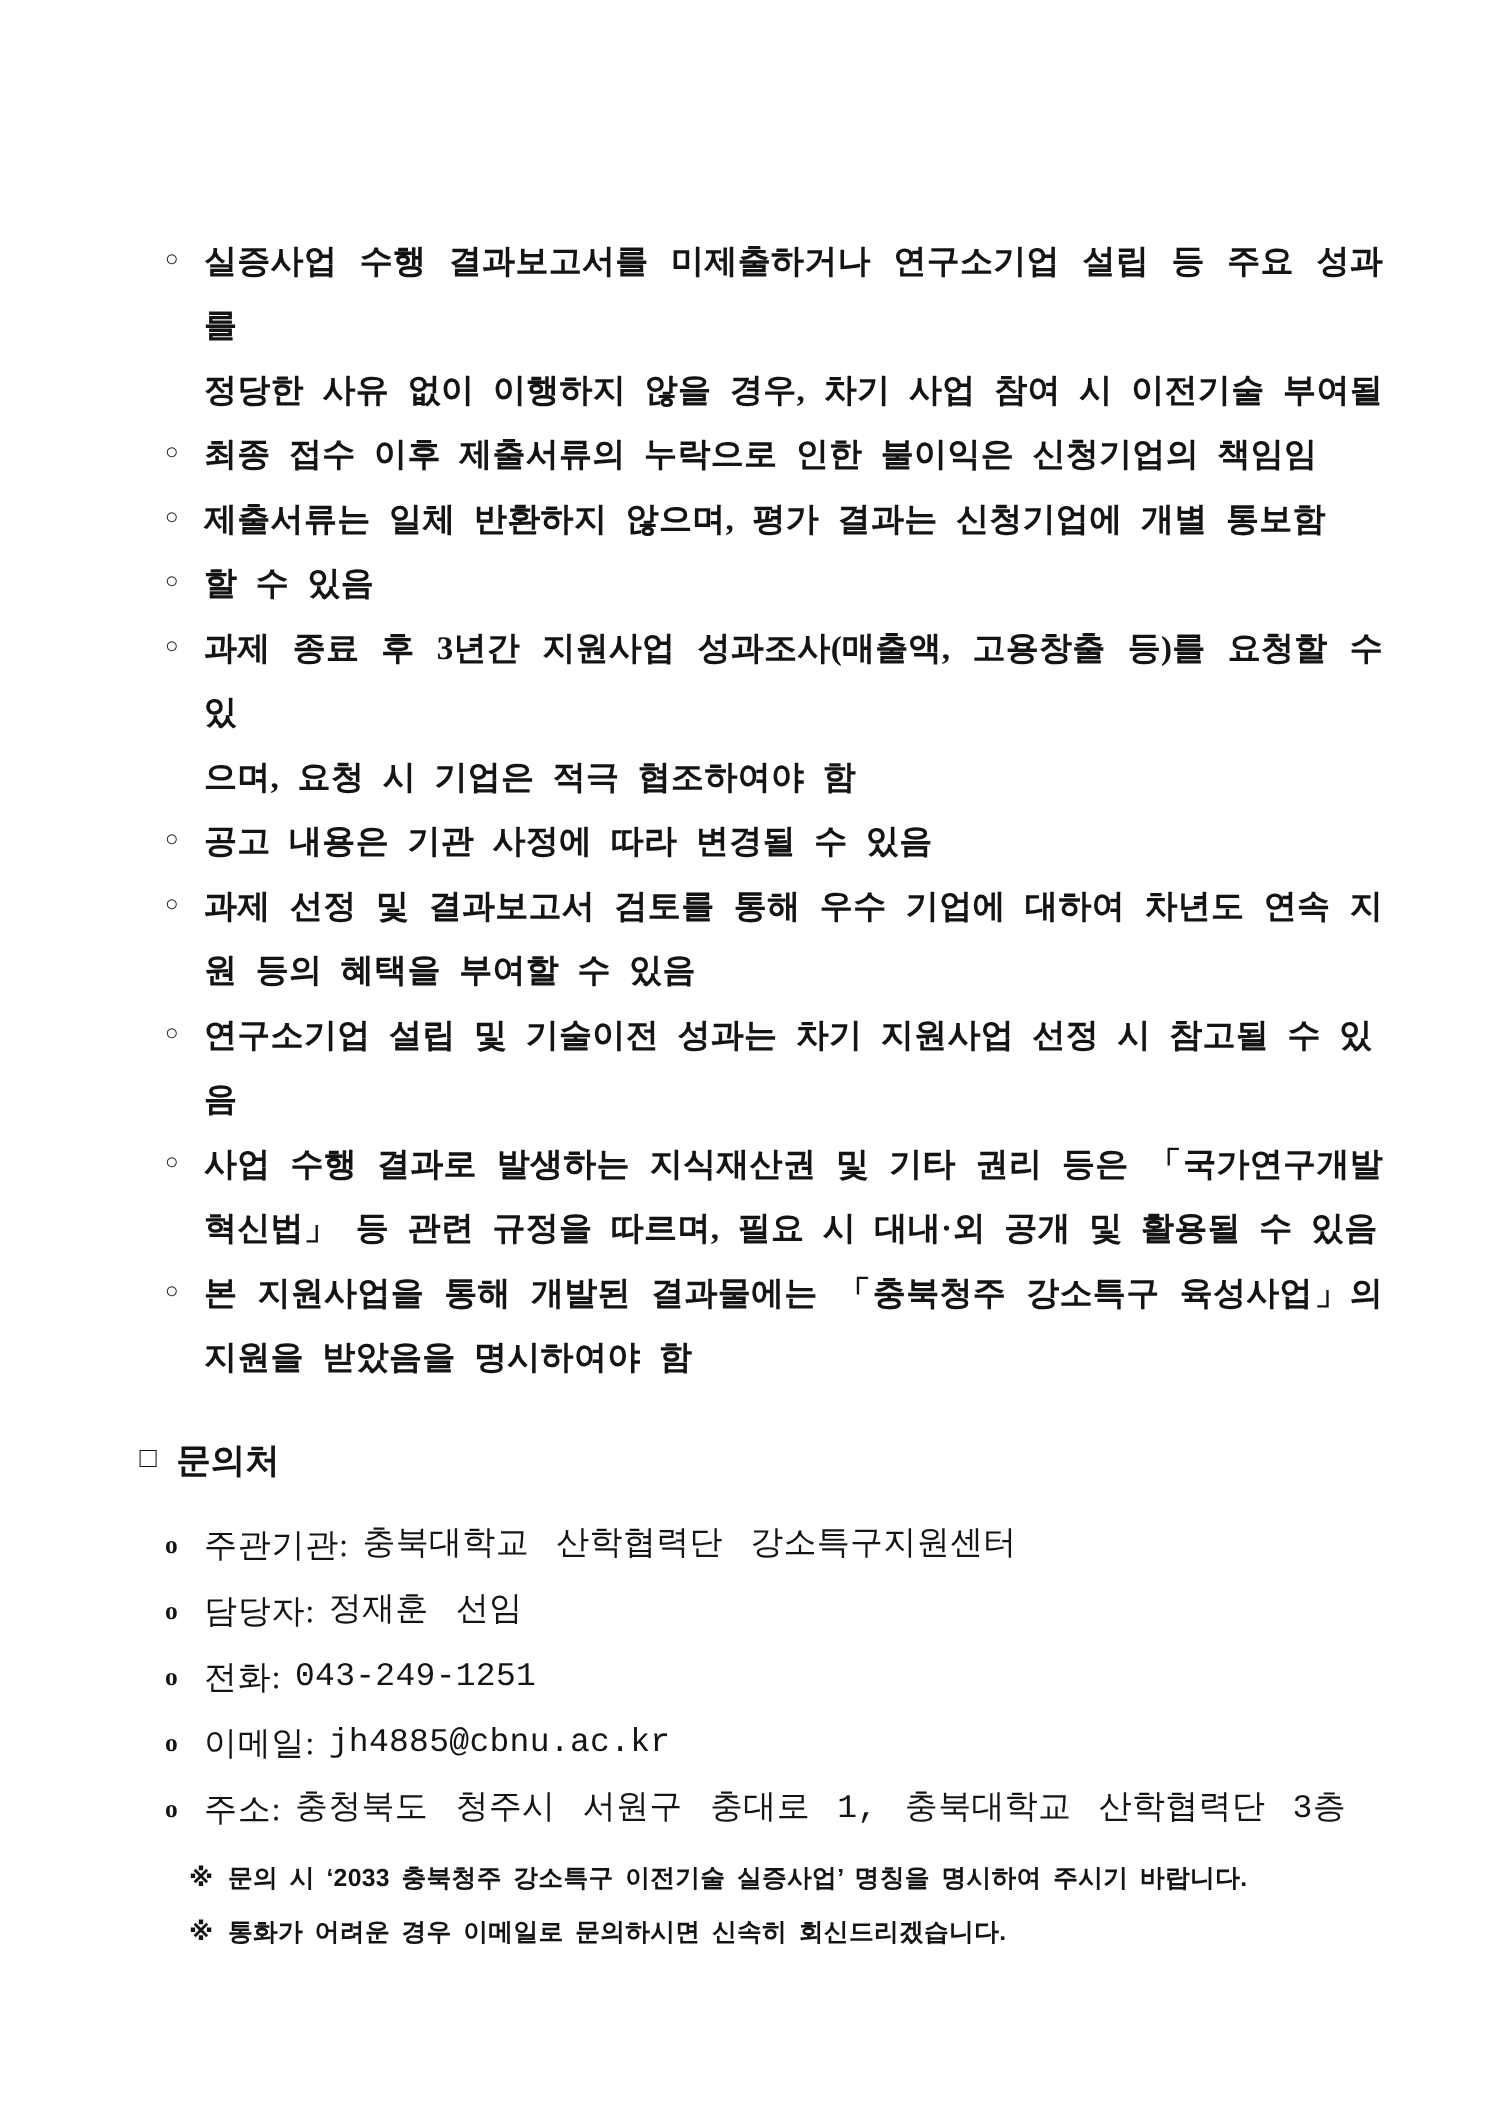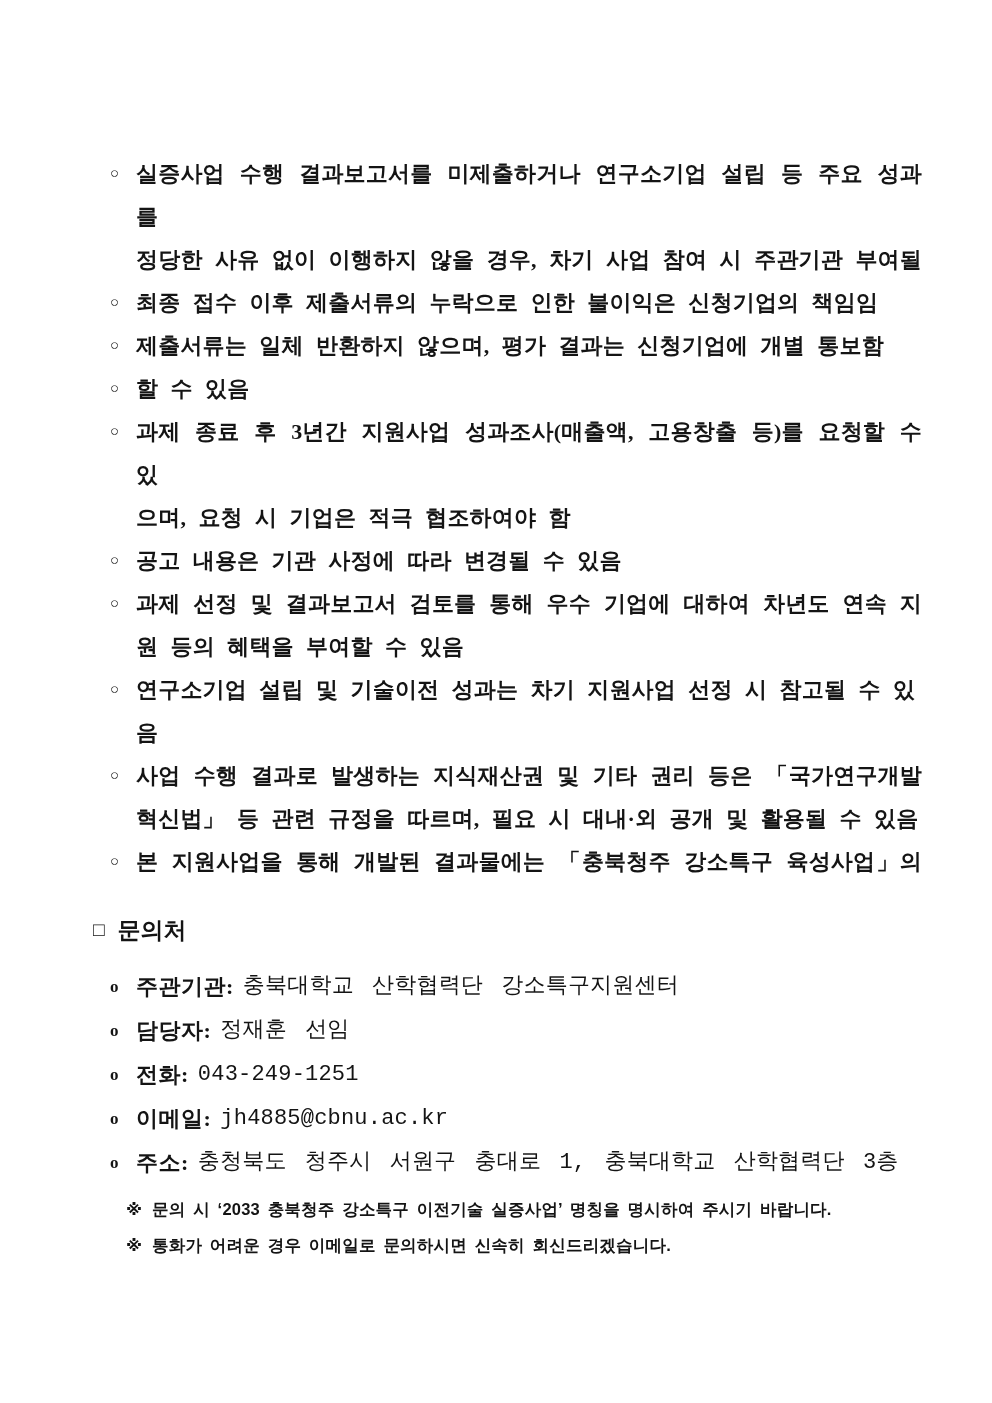--- a/index.html
+++ b/index.html
@@ -29,21 +29,21 @@
   
   .inquiry-heading{
     margin-left:-17px;margin-top:28px;display:flex;align-items:center;
     font-weight:bold;font-size:23px;line-height:40px;
   }
   .inquiry-heading .sq{font-size:19px;margin-right:13px;font-weight:normal;position:relative;top:-1px;}
 
   .contact{margin-top:14px;}
   .contact-item{display:flex;align-items:flex-start;font-size:22px;line-height:44px;}
   .contact-item .marker{flex:0 0 26px;width:26px;font-weight:bold;font-size:17px;line-height:44px;}
-  .contact-item .label{font-weight:bold;letter-spacing:0.5px;}
+  .contact-item .label{font-weight:normal;letter-spacing:0.5px;}
   .contact-item .value{margin-left:9px;word-spacing:0.22em;letter-spacing:0.2px;font-family:Liberation Mono, monospace;}
 
   
   .footnotes{
     margin-top:6px;margin-left:16px;
     font-family:"Liberation Sans","DejaVu Sans",sans-serif;font-weight:bold;
   }
   .footnote{display:flex;align-items:flex-start;font-size:16.5px;line-height:36px;word-spacing:0.18em;letter-spacing:0.2px;}
   .footnote .marker{flex:0 0 26px;width:26px;line-height:36px;}
 </style>
@@ -51,21 +51,21 @@
 <body>
 
 <div class="page">
   <div class="content">
 
     <div id="notes-list">
         <div class="bullet">
     <span class="marker">○</span>
     <div class="lines">
             <div class="line stretch">실증사업 수행 결과보고서를 미제출하거나 연구소기업 설립 등 주요 성과를</div>
-            <div class="line stretch">정당한 사유 없이 이행하지 않을 경우, 차기 사업 참여 시 주관기관 부여될</div>
+            <div class="line stretch">정당한 사유 없이 이행하지 않을 경우, 차기 사업 참여 시 이전기술 부여될</div>
           </div>
   </div>
         <div class="bullet">
     <span class="marker">○</span>
     <div class="lines">
             <div class="line">최종 접수 이후 제출서류의 누락으로 인한 불이익은 신청기업의 책임임</div>
           </div>
   </div>
         <div class="bullet">
     <span class="marker">○</span>
@@ -109,20 +109,21 @@
     <span class="marker">○</span>
     <div class="lines">
             <div class="line stretch">사업 수행 결과로 발생하는 지식재산권 및 기타 권리 등은 「국가연구개발</div>
             <div class="line">혁신법」 등 관련 규정을 따르며, 필요 시 대내·외 공개 및 활용될 수 있음</div>
           </div>
   </div>
         <div class="bullet">
     <span class="marker">○</span>
     <div class="lines">
             <div class="line stretch">본 지원사업을 통해 개발된 결과물에는 「충북청주 강소특구 육성사업」의</div>
+            <div class="line">지원을 받았음을 명시하여야 함</div>
           </div>
   </div>
       </div>
 
     <div class="inquiry-heading">
       <span class="sq">□</span>
       <span>문의처</span>
     </div>
 
     <div class="contact" id="contact-list">

